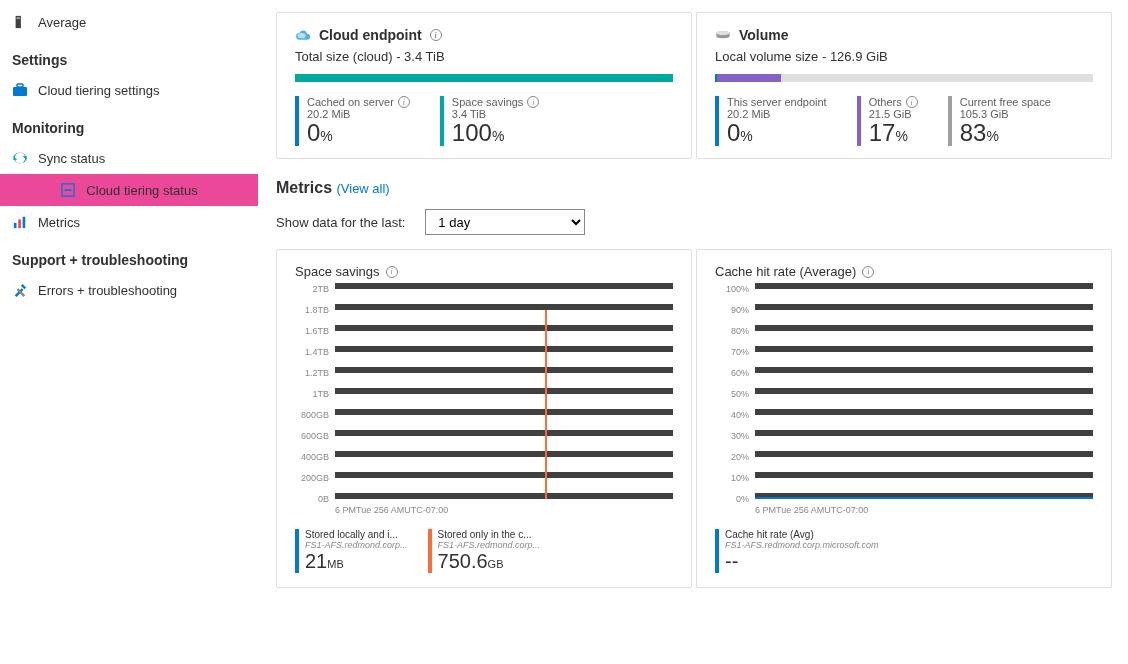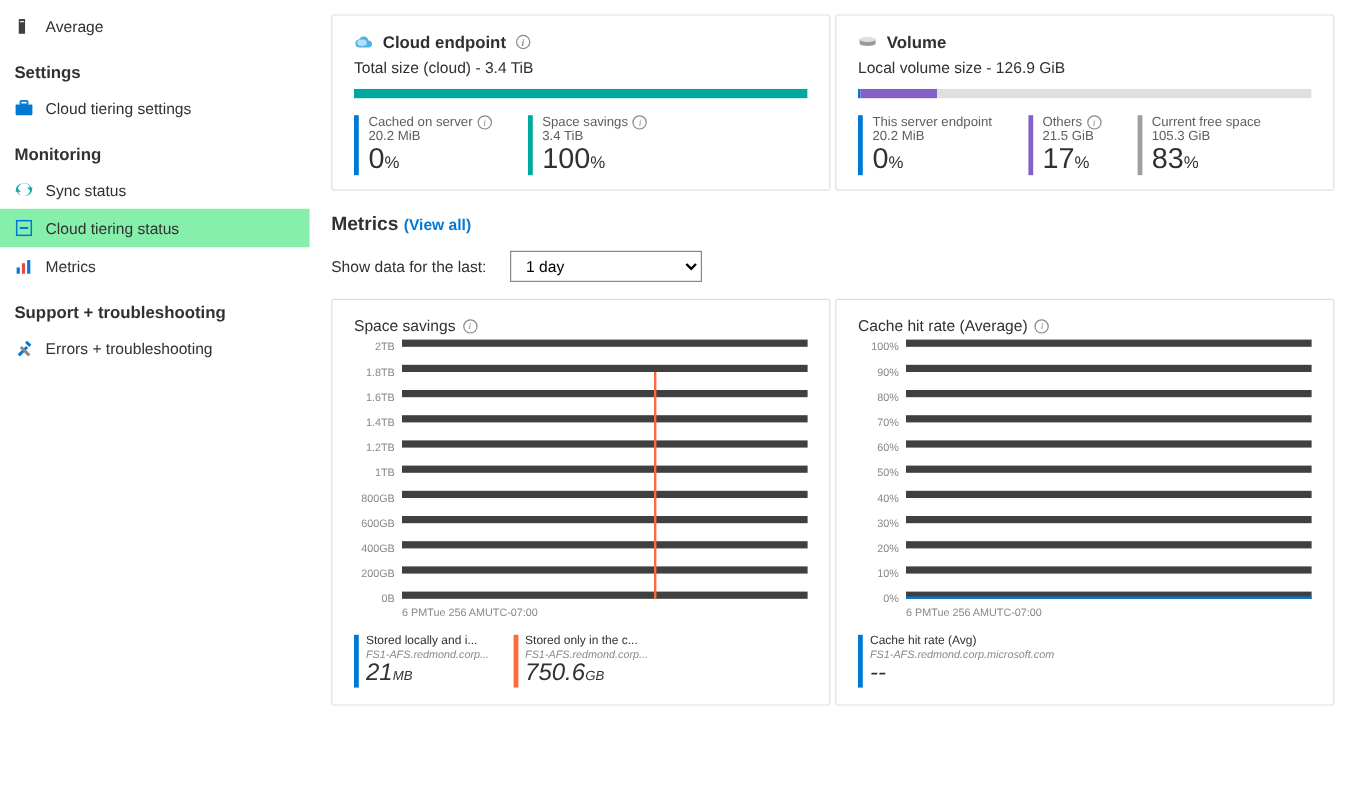--- a/index.html
+++ b/index.html
@@ -21,21 +21,21 @@
     padding-top: 6px;
   }
   .nav-item {
     display: flex;
     align-items: center;
     height: 32px;
     padding: 0 12px;
     cursor: pointer;
     gap: 10px;
   }
-  .nav-item.active { background: #86efac; }
+  .nav-item.active { background: #ec4899; justify-content: center; }
   .nav-icon {
     width: 16px;
     height: 16px;
     display: inline-flex;
     align-items: center;
     justify-content: center;
   }
   .nav-section {
     padding: 14px 12px 6px 12px;
     font-weight: 600;
@@ -95,21 +95,21 @@
   }
   .stat .sub { font-size: 11px; color: #605e5c; }
   .stat .value { font-size: 24px; font-weight: 400; line-height: 1.1; }
   .stat .value small { font-size: 14px; }
 
   h2.section {
     font-size: 16px;
     font-weight: 600;
     margin: 20px 0 12px 0;
   }
-  .link { color: #0078d4; font-weight: 700; font-size: 13px; cursor: pointer; margin-top: 10px; }
+  .link { color: #0078d4; font-weight: 400; font-size: 13px; cursor: pointer; margin-top: 10px; }
   .filter-row {
     display: flex;
     align-items: center;
     gap: 20px;
     margin-bottom: 14px;
     font-size: 13px;
   }
   select.dropdown {
     width: 160px;
     height: 26px;
@@ -181,21 +181,21 @@
   }
 
   .legend-row { display: flex; gap: 20px; margin-top: 4px; }
   .legend-item {
     border-left: 4px solid #0078d4;
     padding-left: 6px;
     min-width: 0;
   }
   .legend-label { font-size: 10px; color: #323130; white-space: nowrap; overflow: hidden; text-overflow: ellipsis; max-width: 110px; }
   .legend-sub { font-size: 9px; color: #888; white-space: nowrap; overflow: hidden; text-overflow: ellipsis; max-width: 110px; font-style: italic; }
-  .legend-val { font-size: 20px; font-style: italic; }
+  .legend-val { font-size: 20px; }
   .legend-val small { font-size: 11px; }
 
   .info-icon {
     display: inline-flex;
     width: 12px; height: 12px;
     border: 1px solid #888;
     border-radius: 50%;
     align-items: center;
     justify-content: center;
     font-size: 8px;

